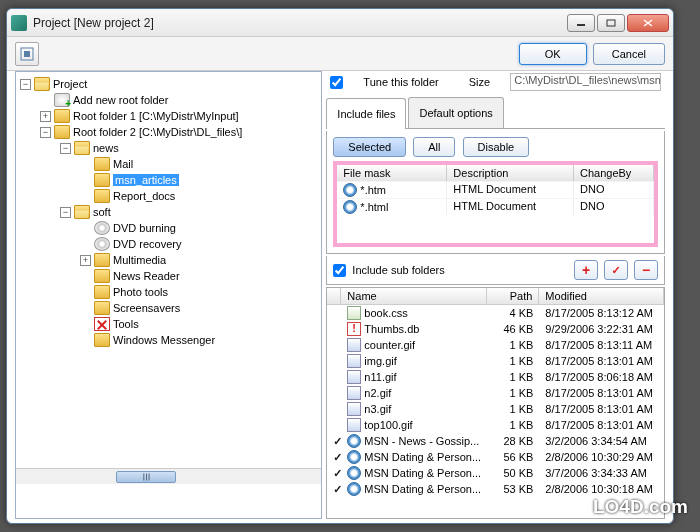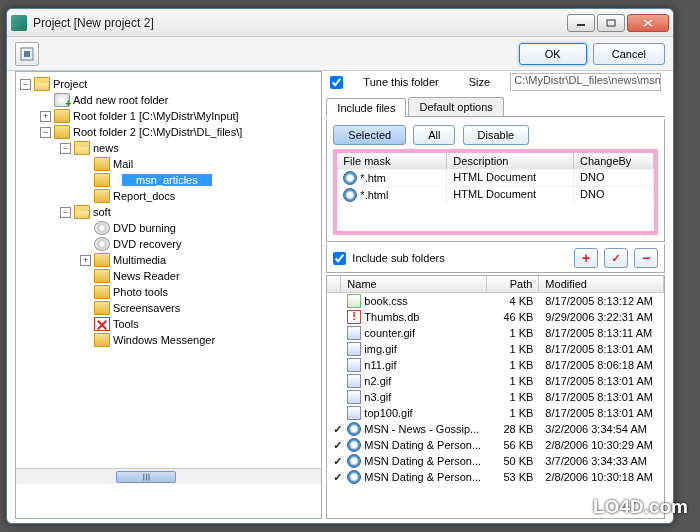--- a/index.html
+++ b/index.html
@@ -25,26 +25,26 @@
 .tree-node .node-icon { width: 16px; height: 14px; margin-right: 3px; display:inline-block; }
 .folder-icon { background: linear-gradient(#fce28a,#e8b83f); border: 1px solid #c9941a; border-radius: 1px; }
 .folder-open { position: relative; }
 .folder-open::after { content:''; position:absolute; inset:0; background: linear-gradient(#fff5c4,#f3d26a); clip-path: polygon(0 40%, 100% 40%, 90% 100%, 0 100%); }
 .add-icon { background: radial-gradient(#fff,#d6d6d6); border:1px solid #999; border-radius:2px; position:relative; }
 .add-icon::after { content:'+'; color:#090; font-weight:bold; position:absolute; right:-2px; bottom:-3px; font-size:10px; }
 .cd-icon { background: radial-gradient(circle,#fff 20%,#ccc 40%,#eee 70%); border:1px solid #999; border-radius:50%; }
 .x-icon { background:#fff; border:1px solid #c33; position:relative; }
 .x-icon::before,.x-icon::after { content:''; position:absolute; left:1px; right:1px; top:50%; height:2px; background:#d22; }
 .x-icon::before{transform:rotate(45deg);} .x-icon::after{transform:rotate(-45deg);}
-.tree-node.selected .label { background:#3399ff; color:#fff; padding:0 14px;margin-left:9px; }
+.tree-node.selected .label { background:#3399ff; color:#fff; padding:0 2px; }
 .path-row { display:flex; align-items:center; gap:20px; padding: 2px 4px; }
 .path-row input[type=checkbox] { width:13px; height:13px; }
 .path-field { flex:1; height:18px; border:1px solid #bbb; padding:0 3px; background:#fff; color:#555; overflow:hidden; white-space:nowrap; }
 .tabstrip { display:flex; border-bottom:1px solid #aaa; margin-top:2px; }
-.tab { padding: 3px 10px; border:1px solid #aaa; border-bottom:none; background:#f0f0f0; margin-right:2px; border-radius:3px 3px 0 0; cursor:pointer; }
+.tab { padding: 9px 10px; border:1px solid #aaa; border-bottom:none; background:#f0f0f0; margin-right:2px; border-radius:3px 3px 0 0; cursor:pointer; }
 .tab.active { background:#fff; position:relative; top:1px; }
 .tab-body { border:1px solid #aaa; border-top:none; padding:6px; background:#fff; }
 .mini-btn { height:20px; padding:0 14px; border:1px solid #7a9ac4; border-radius:3px; background:linear-gradient(#fefefe,#e4ecf5); cursor:pointer; margin-right:4px; }
 .mini-btn.sel { background:linear-gradient(#d4e6ff,#a8c8ef); }
 .grid { border:4px solid #f9a8d4; margin-top:4px; }
 .grid-head, .grid-row { display:flex; }
 .grid-head div { background:linear-gradient(#fefefe,#e6e6e6); border-right:1px solid #ccc; padding:2px 6px; }
 .grid-row div { padding:1px 6px; border-right:1px solid #eee; }
 .grid-row { border-top:1px solid #f4f4f4; }
 .col-mask { width:110px; display:flex; align-items:center; gap:3px; }

